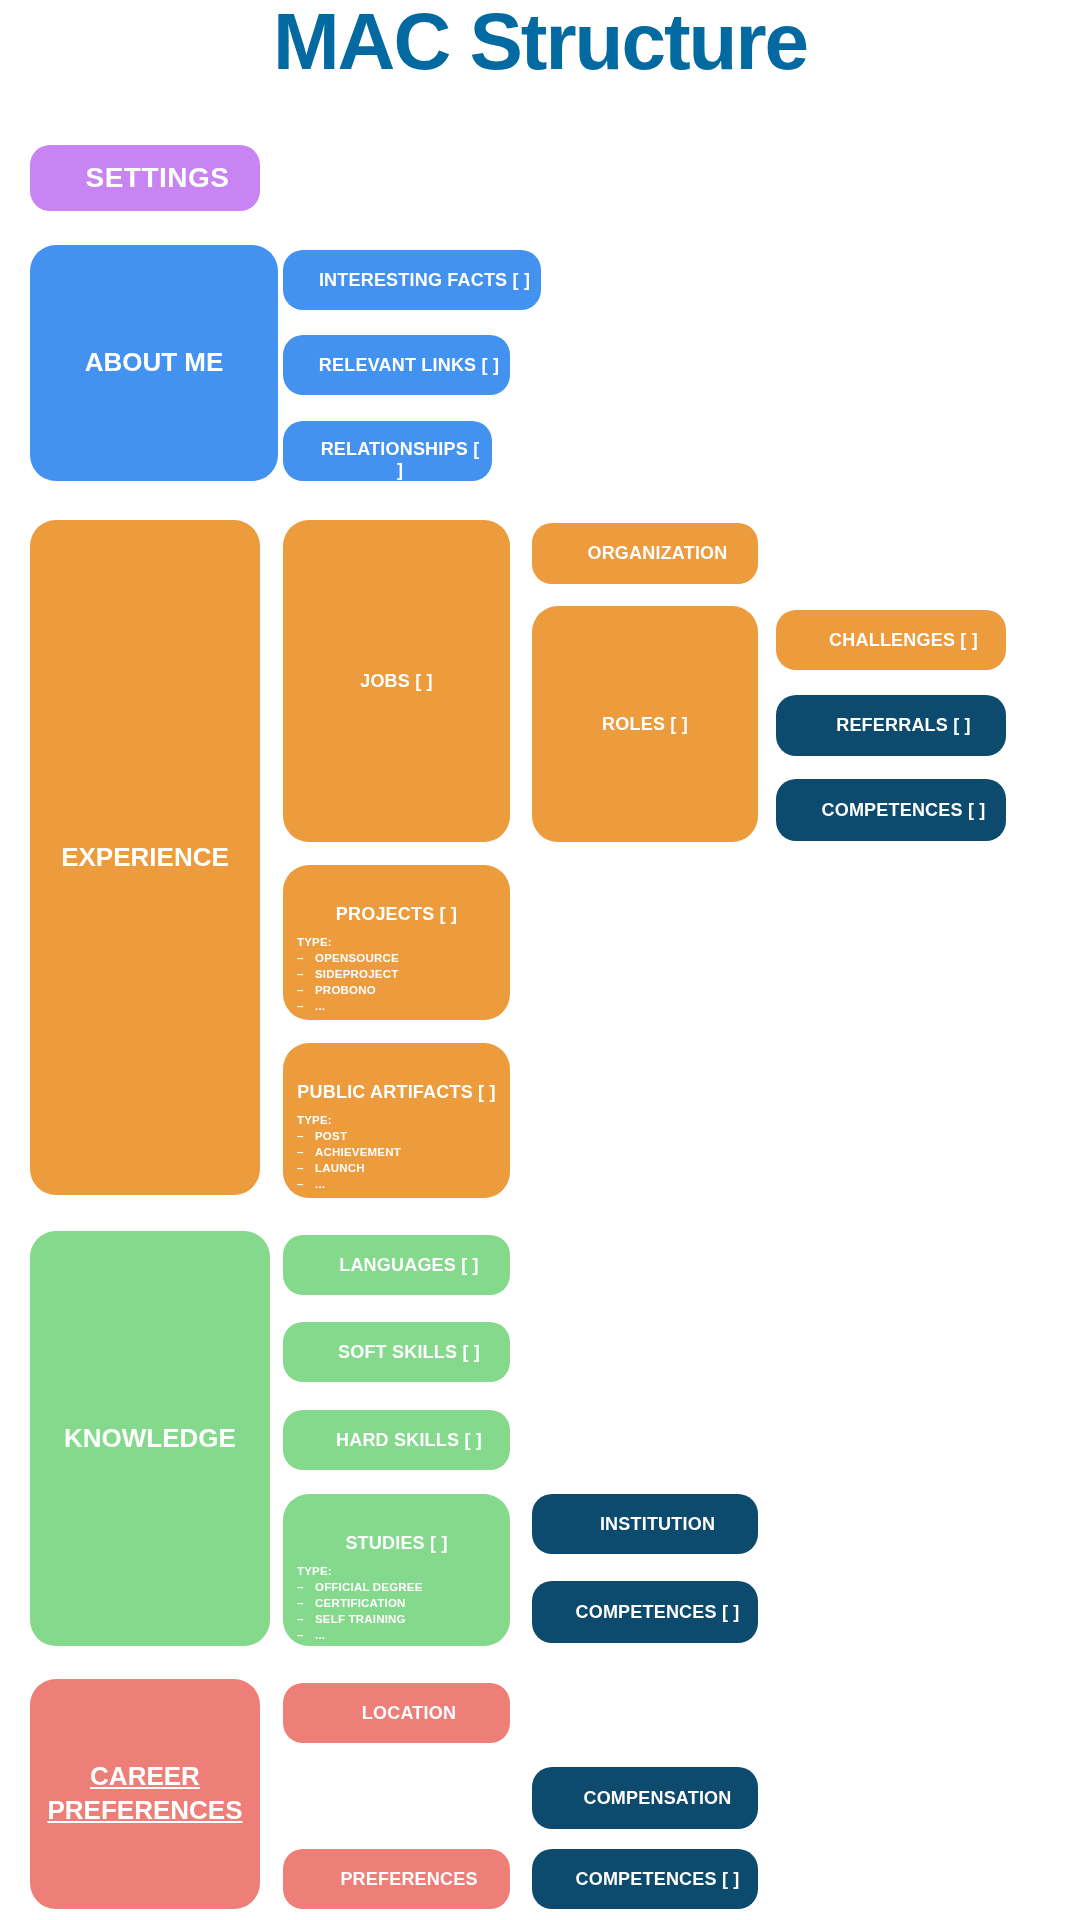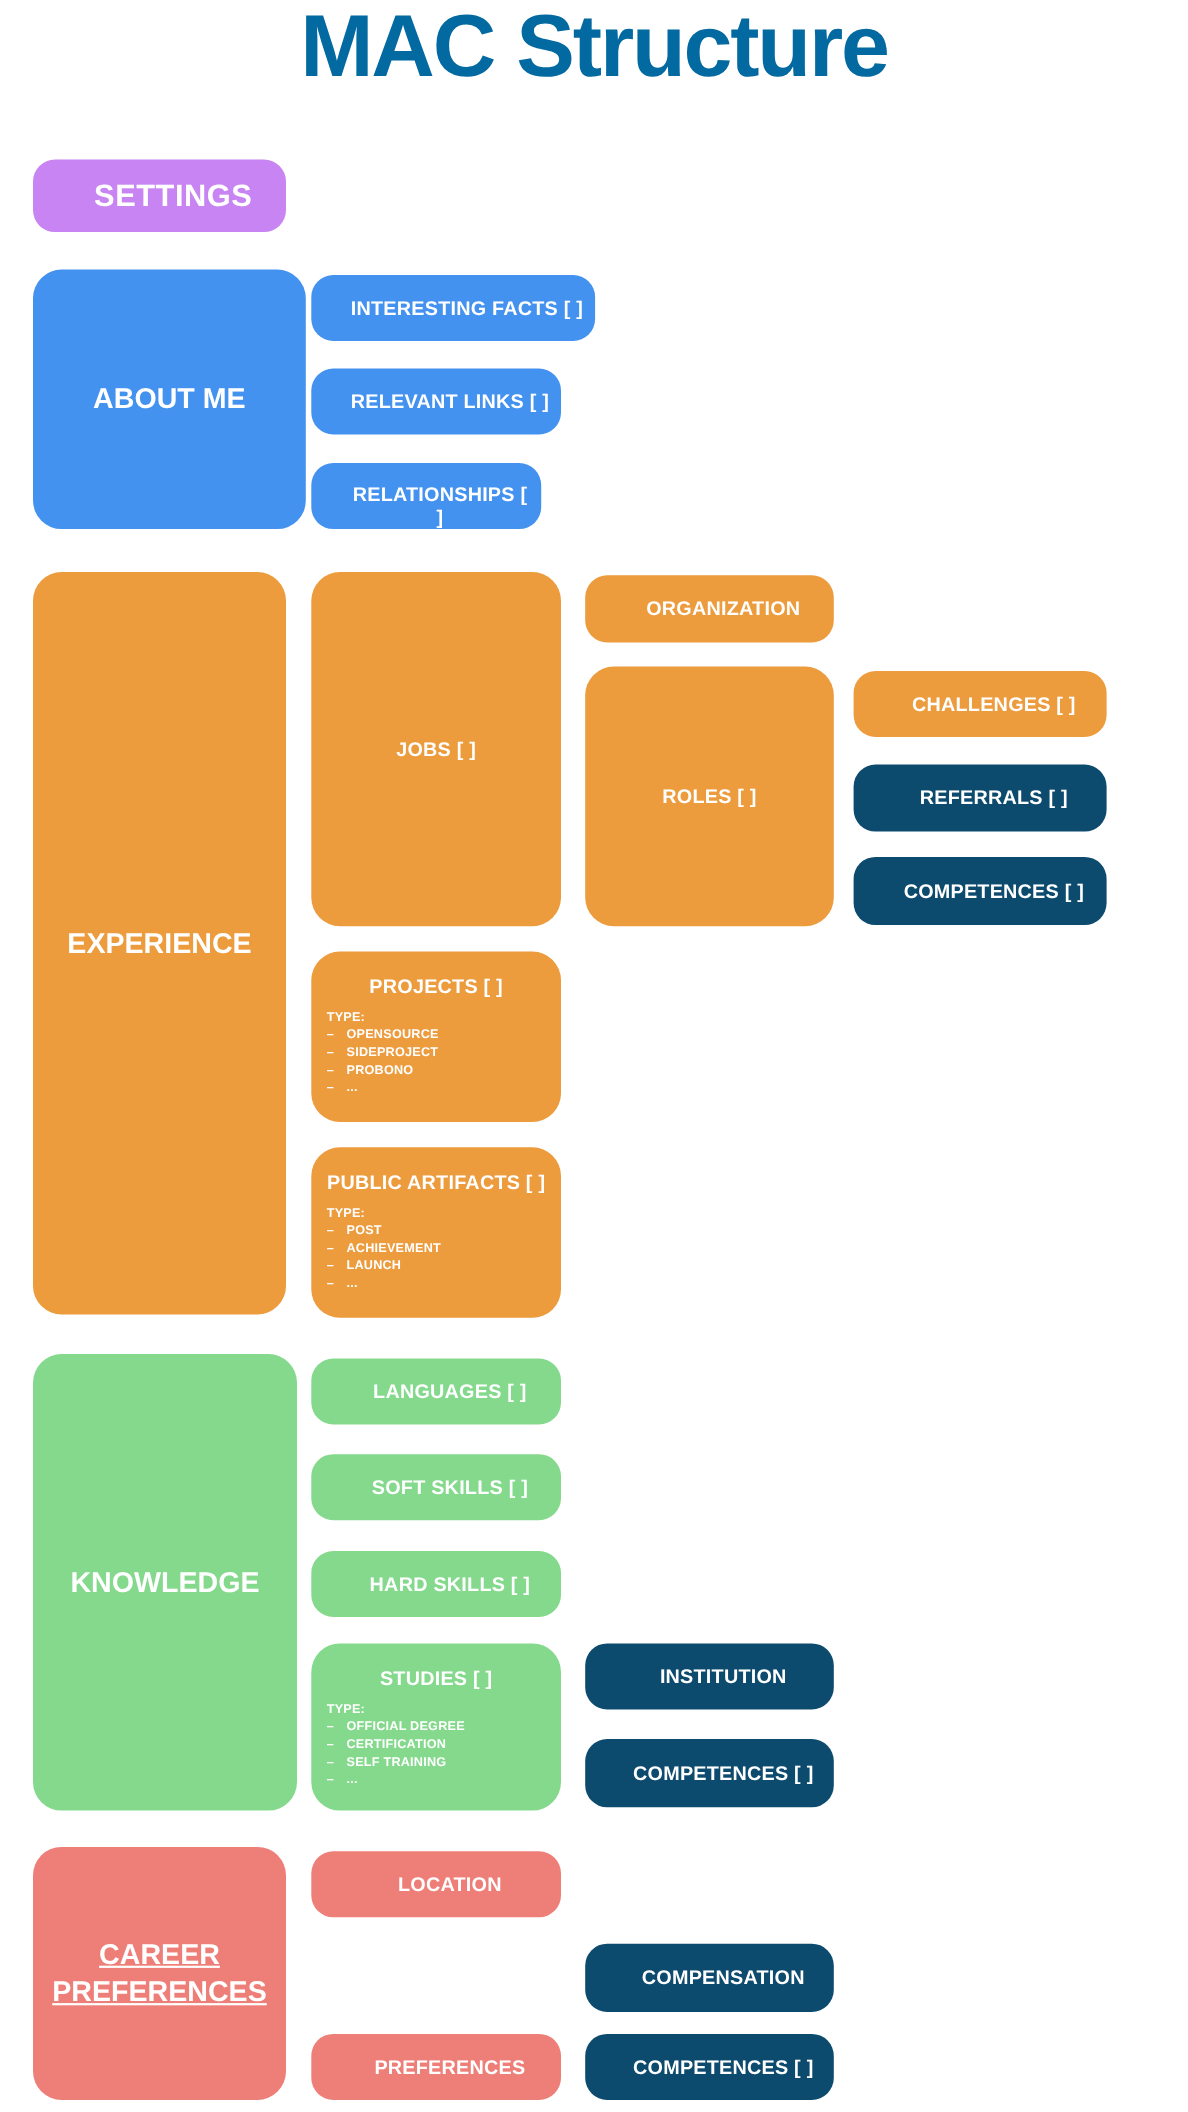--- a/index.html
+++ b/index.html
@@ -35,21 +35,21 @@
     font-size:26px;font-weight:bold;line-height:1.3;
     padding:0 10px;
   }
   .settings-label{font-size:28px;font-weight:bold;letter-spacing:0.5px;}
   .child-label{font-size:18px;font-weight:bold;letter-spacing:0.2px;padding:0 8px;}
   .tall{
     flex-direction:column;align-items:stretch;justify-content:flex-start;
   }
   .tall .tall-title{
     font-size:18px;font-weight:bold;text-align:center;
-    padding-top:22px;letter-spacing:0.2px;
+    padding-top:39px;letter-spacing:0.2px;
   }
   .type-list{
     text-align:left;
     padding:9px 14px 0 14px;
     font-size:11.5px;font-weight:bold;
     line-height:16px;letter-spacing:0.2px;
   }
   .type-item{display:flex;}
   .type-item .dash{width:18px;flex:0 0 18px;}
 </style>

